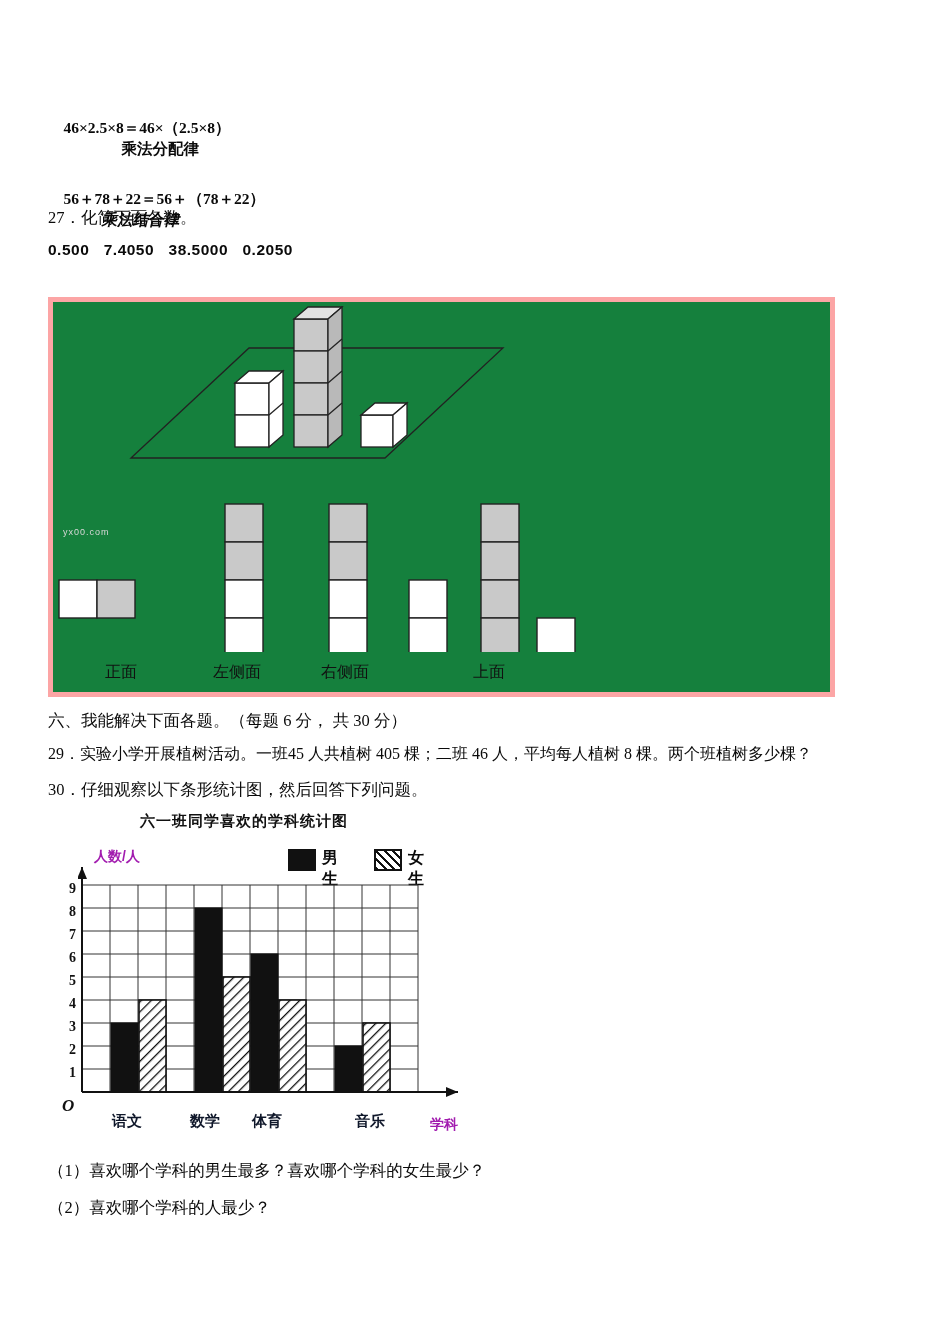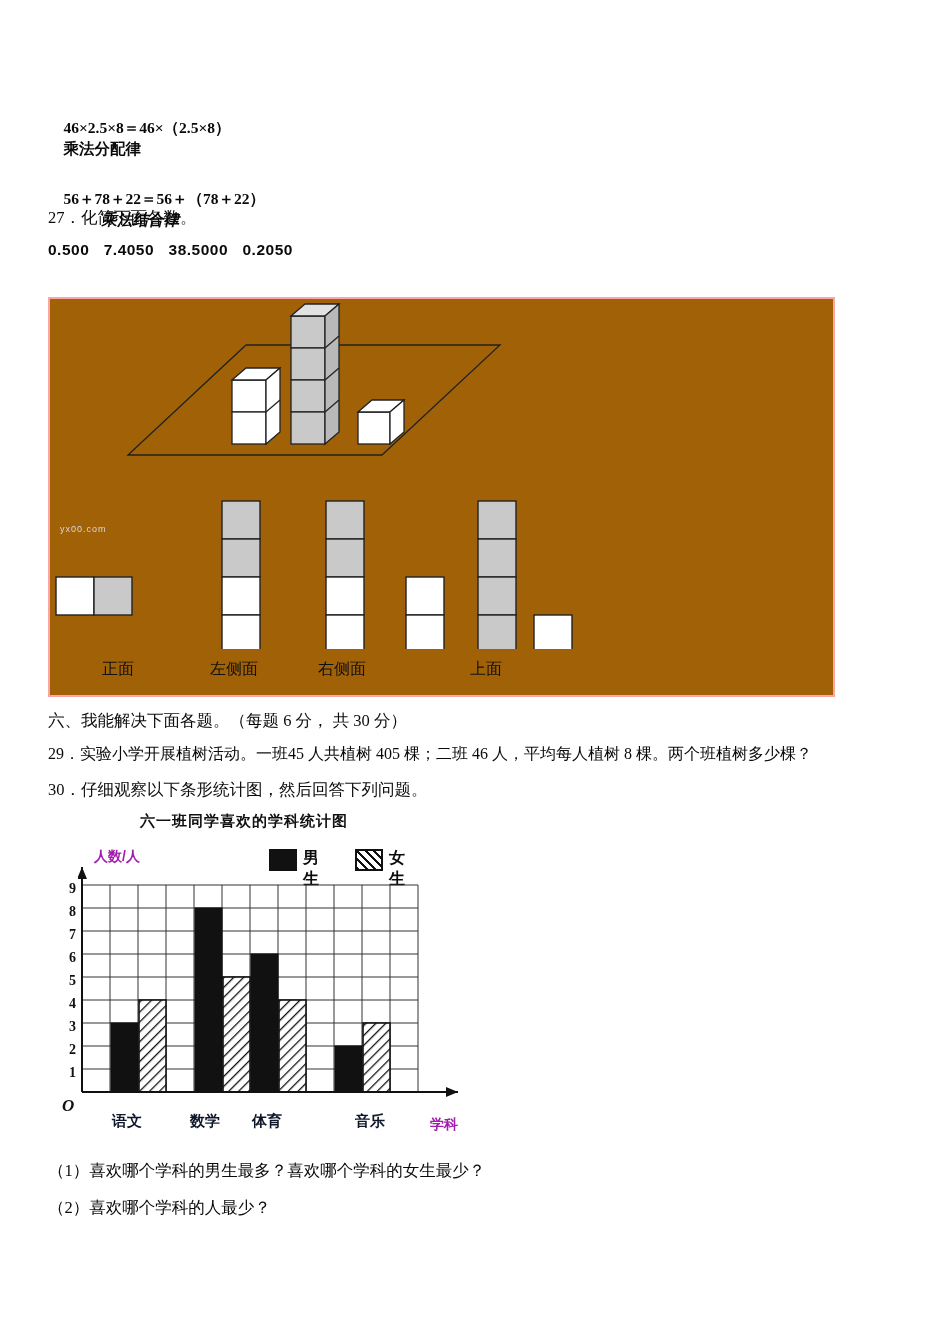--- a/index.html
+++ b/index.html
@@ -34,22 +34,22 @@
     font-size:15.5px;
     letter-spacing:0.5px;
     white-space:pre;
   }
   .law { display:inline-block; }
 
   
   .fig28 {
     position:absolute;
     left:48px; top:297px; width:787px; height:400px;
-    border:2px solid #fca5a5;
-    background:#a16207;
+    border:5px solid #fca5a5;
+    background:#15803d;
     box-sizing:border-box;
   }
   .fig28 .watermark {
     position:absolute; left:10px; top:225px;
     font-size:9px; color:#d8d8d8; letter-spacing:1px;
     font-family:"Liberation Sans", sans-serif;
   }
   svg { display:block; }
 
   .viewlabel {
@@ -70,21 +70,21 @@
   }
   .axis-name {
     position:absolute;
     font-family:"Liberation Sans", sans-serif;
     font-weight:bold;
     font-size:14px;
     color:#a21caf;
   }
   .legend-box {
     position:absolute;
-    left:269px; top:845px;
+    left:288px; top:845px;
     width:165px; height:30px;
   }
   .legend-item { position:absolute; font-family:"Liberation Sans", sans-serif; font-weight:bold; font-size:16px; }
   .swatch { position:absolute; width:28px; height:22px; border:2px solid #111; box-sizing:border-box; }
   .swatch.solid { background:#111; }
   .swatch.hatch {
     background:
       repeating-linear-gradient(45deg, #111 0 2px, #ffffff 2px 6px);
   }
   .cat-label {
@@ -111,21 +111,21 @@
     color:#111;
   }
 </style>
 </head>
 <body>
 
 <div class="page">
 
   <div class="eq-line" style="left:48px; top:100px;">
     <span>46×2.5×8＝46×（2.5×8）</span>
-    <span class="law" style="">乘法分配律</span>
+    <span class="law" style="margin-left:58px;">乘法分配律</span>
   </div>
   <div class="eq-line" style="left:48px; top:171px;">
     <span>56＋78＋22＝56＋（78＋22）</span>
     <span class="law" style="margin-left:38px;font-style:italic;">乘法结合律</span>
   </div>
 
   <div class="q-line" style="left:48px; top:207px;">27．化简下面各数。</div>
   <div class="nums" style="left:48px; top:241px;">0.500   7.4050   38.5000   0.2050</div>
 
 

